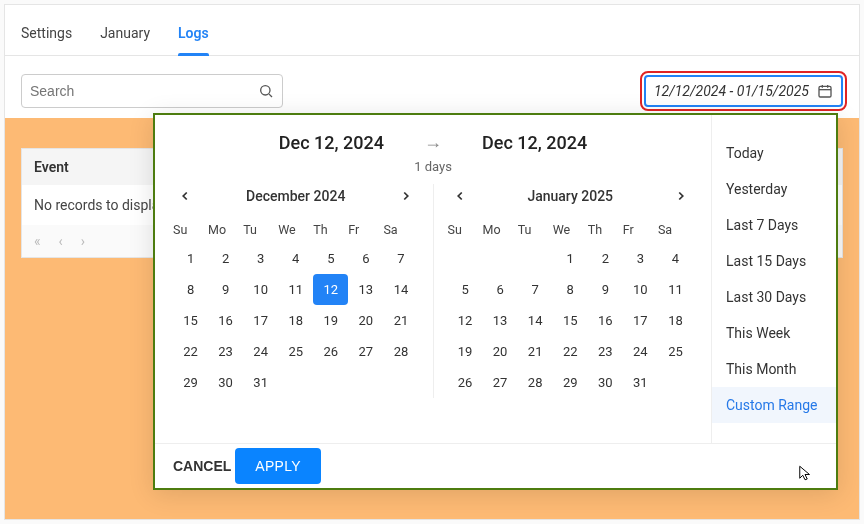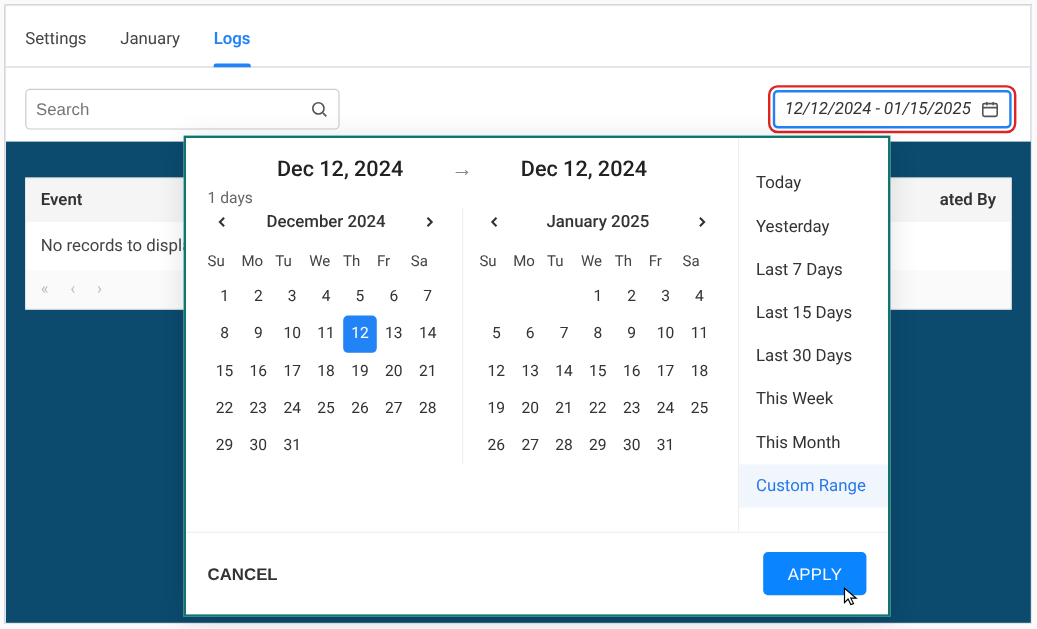--- a/index.html
+++ b/index.html
@@ -1,18 +1,18 @@
 <!DOCTYPE html>
 <html><head>
 <meta charset="utf-8">
 <style>
   * { box-sizing: border-box; margin: 0; padding: 0; }
   body { font-family: -apple-system, "Segoe UI", Roboto, Arial, sans-serif; font-size: 14px; color: #333; background: #fafafa; width: 864px; height: 524px; overflow: hidden; }
 
-  .page { background: #0c4a6e; border: 1px solid #e5e5e5; margin: 4px; height: 516px; position: relative; }
+  .page { background: #fdba74; border: 1px solid #e5e5e5; margin: 4px; height: 516px; position: relative; }
 
   
   .tabs { display: flex; align-items: center; gap: 28px; padding: 12px 16px 0 16px; border-bottom: 1px solid #e5e5e5; background: #fff; }
   .tab { padding: 8px 0 14px 0; font-size: 14px; color: #444; cursor: pointer; position: relative; }
   .tab.active { color: #2283f6; font-weight: 600; }
   .tab.active::after { content: ""; position: absolute; bottom: -1px; left: 0; right: 0; height: 3px; background: #2283f6; border-radius: 2px 2px 0 0; }
 
   
   .toolbar { display: flex; align-items: center; justify-content: space-between; padding: 18px 16px 10px 16px; background: #fff; }
   .search { display:flex; align-items:center; width: 262px; height: 34px; border:1px solid #ccc; border-radius:4px; padding:0 8px; background:#fff; }
@@ -23,44 +23,44 @@
   .date-range-chip .cal-icon { color:#555; }
 
   
   .table-area { margin: 30px 16px 0 16px; border:1px solid #e5e5e5; background:#fff; }
   .th-row { display:flex; background:#f5f5f5; }
   .th { flex:1; padding:10px 12px; font-weight:600; font-size:14px; }
   .empty-row { padding:12px; color:#444; background:#fff; }
   .pager { display:flex; align-items:center; gap:18px; padding:8px 12px; color:#bbb; background:#fafafa; }
 
   
-  .popup { position:absolute; top:108px; left:148px; width:589px; background:#fff; border:2px solid #0f766e; box-shadow:0 4px 24px rgba(0,0,0,.12); z-index:10; }
+  .popup { position:absolute; top:108px; left:148px; width:685px; background:#fff; border:2px solid #4d7c0f; box-shadow:0 4px 24px rgba(0,0,0,.12); z-index:10; }
   .popup-body { display:flex; }
   .calendars { flex:1; padding:16px 18px 10px 18px; }
   .range-header { text-align:center; }
   .range-dates { display:flex; justify-content:center; align-items:center; gap:40px; font-size:18px; color:#222; font-weight:500; }
   .arrow-between { color:#888; font-size:18px; }
-  .days-label { text-align:left; color:#666; font-size:13px; margin:6px 0 0 0; }
+  .days-label { text-align:center; color:#666; font-size:13px; margin:6px 0 10px 0; }
 
   .months { display:flex; gap:18px; }
   .month { flex:1; }
   .month + .month { border-left:1px solid #eee; padding-left:14px; margin-left:-4px; }
   .month-header { display:flex; align-items:center; justify-content:space-between; font-size:14px; font-weight:500; margin-bottom:8px; }
   .nav-btn { width:24px; height:24px; display:flex; align-items:center; justify-content:center; cursor:pointer; color:#333; }
   .dow-row, .wk-row { display:grid; grid-template-columns: repeat(7, 1fr); gap:0; }
   .dow { font-size:12.5px; color:#444; padding:6px 0; }
   .day { text-align:center; font-size:13px; color:#333; padding:8px 0; cursor:pointer; }
   .day.selected { background:#2283f6; color:#fff; border-radius:4px; }
   .day.blank { visibility:hidden; }
 
   .presets { width:125px; border-left:1px solid #eee; padding:20px 0; background:#fff; }
   .preset { padding:10px 14px; font-size:14px; color:#333; cursor:pointer; white-space:nowrap; }
   .preset.active { background:#f1f6fd; color:#2679e8; }
 
-  .popup-footer { display:flex; justify-content:space-between; align-items:center; gap:4px; padding:16px 18px; border-top:1px solid #eee; }
+  .popup-footer { display:flex; justify-content:flex-start; align-items:center; gap:4px; padding:4px 18px; border-top:1px solid #eee; }
   .btn-cancel { color:#333; font-weight:600; font-size:14px; cursor:pointer; background:none; border:none; }
   .btn-apply { background:#0a84ff; color:#fff; font-weight:400; font-size:14px; border:none; border-radius:4px; padding:10px 20px; cursor:pointer; letter-spacing:.3px; }
 
   
   .cursor { position:absolute; right:22px; bottom:6px; font-size:16px; color:#000; pointer-events:none; }
 
   svg { display:block; }
 </style>
 </head>
 <body>

